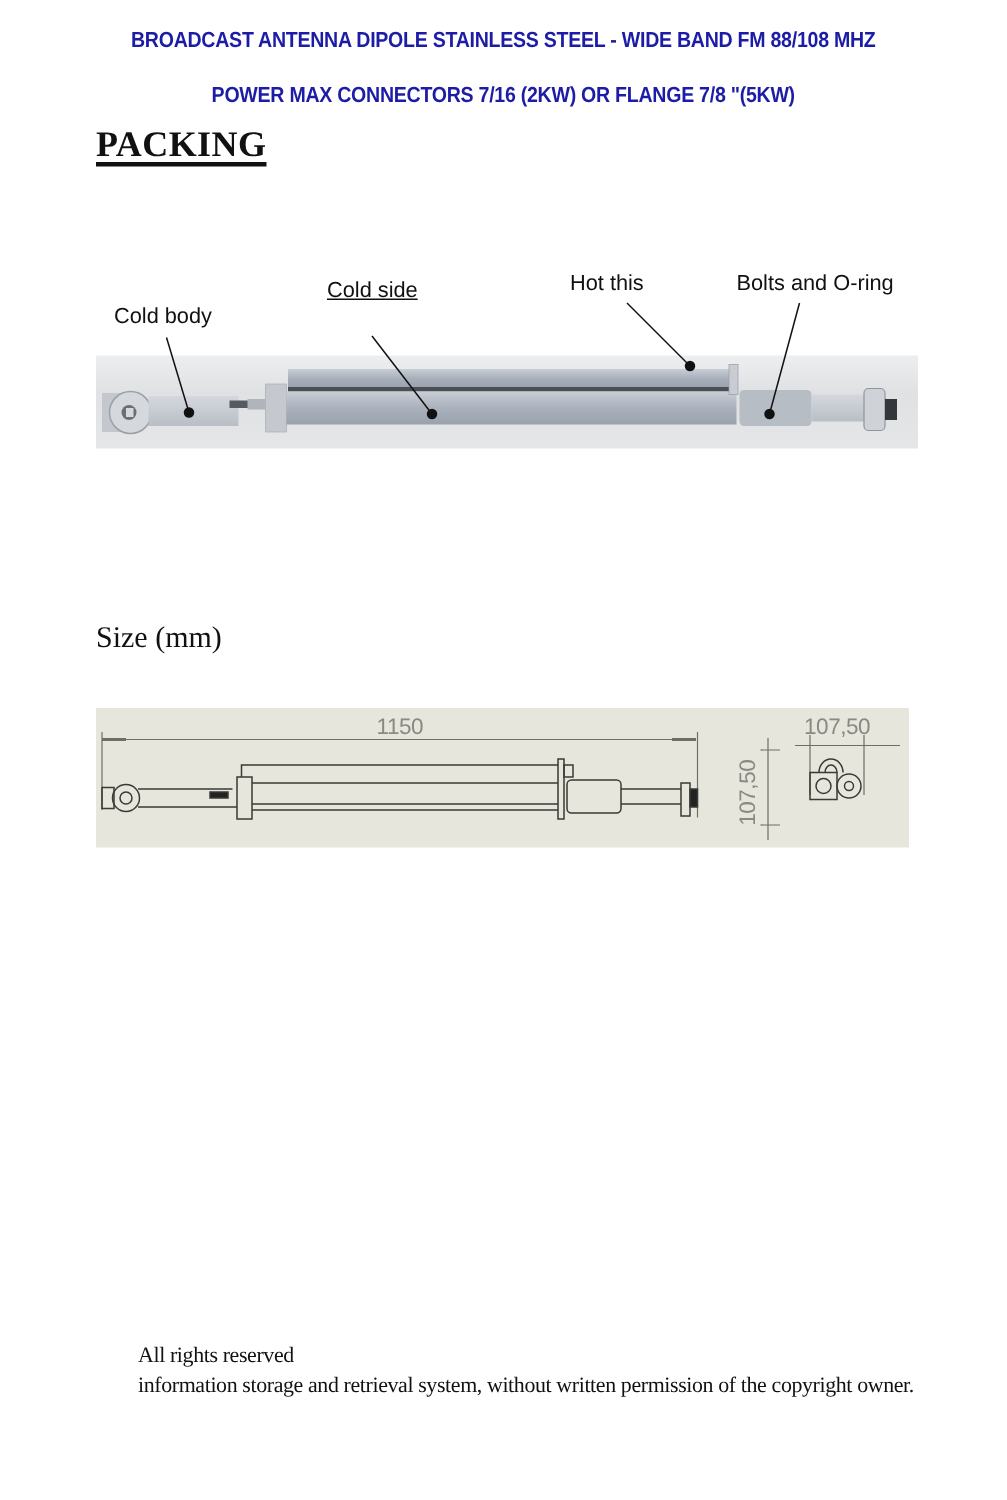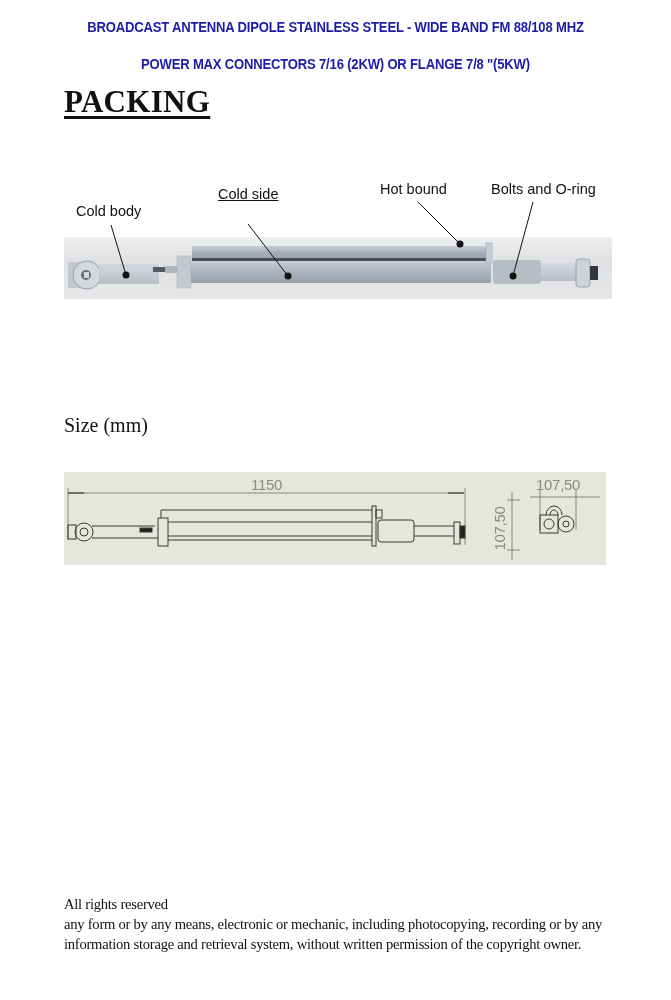--- a/index.html
+++ b/index.html
@@ -14,21 +14,21 @@
       font-family: "Liberation Sans", sans-serif; font-weight: bold;
       color: #1c1ca6; font-size: 14.5px; letter-spacing: -0.2px;
       transform: scaleX(0.9); transform-origin: center;
       white-space: nowrap;
     }
     #title1 { top: 19px; }
     #title2 { top: 56px; }
     .heading {
       position: absolute; left: 64px; top: 84px;
       font-family: "Liberation Serif", serif; font-weight: bold;
-      font-size: 31px; letter-spacing: 0.3px;
+      font-size: 24px; letter-spacing: 0.3px;
       text-decoration: underline; text-decoration-thickness: 3px;
       text-underline-offset: 4px; color: #111;
     }
     .callout {
       position: absolute; font-family: "Liberation Sans", sans-serif;
       font-size: 14.5px; color: #111; white-space: nowrap;
     }
     .photo {
       position: absolute; left: 64px; top: 237px; width: 548px; height: 62px;
       background: linear-gradient(180deg, #eceeef 0%, #dfe1e3 40%, #e4e6e8 100%);
@@ -44,34 +44,34 @@
     }
     .dim-text {
       position: absolute; font-family: "Liberation Sans", sans-serif;
       font-size: 15px; color: #8a8a84; font-weight: normal; letter-spacing: -0.3px;
     }
     .footer {
       position: absolute; left: 64px; top: 894px; width: 560px;
       font-family: "Liberation Serif", serif; font-size: 14.6px; line-height: 20px;
       color: #111; letter-spacing: -0.25px;
     }
-    .footer div { white-space: nowrap; }
+    .footer div { white-space: nowrap; margin-left: 28px; }
   </style>
 </head>
 <body>
 
 <div id="title1" class="title">BROADCAST ANTENNA DIPOLE STAINLESS STEEL - WIDE BAND FM 88/108 MHZ</div>
 <div id="title2" class="title">POWER MAX CONNECTORS 7/16 (2KW) OR FLANGE 7/8 "(5KW)</div>
 
 <div class="heading">PACKING</div>
 
 <div>
   <span class="callout" style="left:76px; top:203px;">Cold body</span>
   <span class="callout" style="left:218px; top:186px;text-decoration:underline;">Cold side</span>
-  <span class="callout" style="left:380px; top:181px;">Hot bound</span>
+  <span class="callout" style="left:380px; top:181px;">Hot this</span>
   <span class="callout" style="left:491px; top:181px;">Bolts and O-ring</span>
 
   <div class="photo"></div>
 
   <svg class="leader-svg" viewBox="0 0 671 1000">
     <defs>
       <linearGradient id="tube" x1="0" y1="0" x2="0" y2="1">
         <stop offset="0" stop-color="#c9ced6"></stop>
         <stop offset="0.5" stop-color="#aab1bc"></stop>
         <stop offset="1" stop-color="#9aa2ad"></stop>
@@ -177,15 +177,14 @@
     <circle cx="566" cy="524" r="8"></circle>
     <circle cx="566" cy="524" r="3"></circle>
   </g>
 </svg>
 <span class="dim-text" style="left:251px; top:476px;text-align:right;">1150</span>
 <span class="dim-text" style="left:536px; top:476px;">107,50</span>
 <span class="dim-text" style="left:477px; top:520px; transform: rotate(-90deg); transform-origin: center;">107,50</span>
 
 <div class="footer">
   <div>All rights reserved</div>
-  <div>any form or by any means, electronic or mechanic, including photocopying, recording or by any</div>
   <div>information storage and retrieval system, without written permission of the copyright owner.</div>
 </div>
 
 </body></html>

